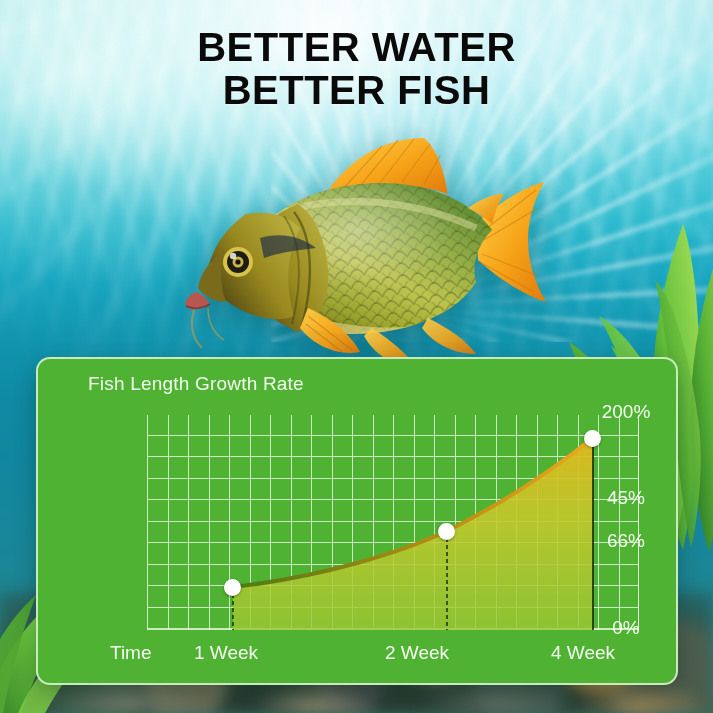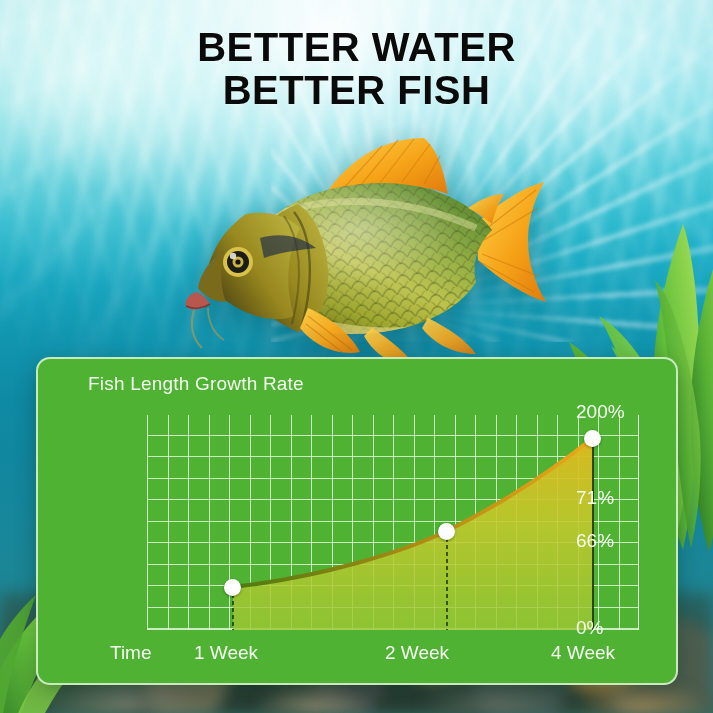--- a/index.html
+++ b/index.html
@@ -174,21 +174,21 @@
       repeating-linear-gradient(0deg, rgba(236,252,232,0.78) 0px, rgba(236,252,232,0.78) 1px, rgba(0,0,0,0) 1px, rgba(0,0,0,0) 21.5px);
     border-right:1px solid rgba(236,252,232,0.78);
     border-bottom:1px solid rgba(236,252,232,0.78);
   }
   .plot svg.series { position:absolute; inset:0; width:100%; height:100%; overflow:visible; }
   .ylab {
     position:absolute;
     right:0;
     color:#f4fcf1;
     font-size:19px;
-    text-align:left;
+    text-align:center;
     width:100px;
     font-family:"Liberation Sans", sans-serif;
   }
   .xlab {
     position:absolute;
     color:#f4fcf1;
     font-size:19px;
     font-family:"Liberation Sans", sans-serif;
     white-space:nowrap;
     text-align:right;
@@ -387,21 +387,21 @@
         <line x1="300" y1="116" x2="300" y2="215" stroke="#1f3a0c" stroke-width="1.6" stroke-dasharray="4 3"></line>
         <line x1="446" y1="23" x2="446" y2="215" stroke="#15260a" stroke-width="1.6"></line>
       </svg>
 
       <div class="dot" style="left:77px;  top:164px;"></div>
       <div class="dot" style="left:291px; top:108px;"></div>
       <div class="dot" style="left:437px; top:15px;"></div>
     </div>
 
     <div class="ylab" style="top:42px;">200%</div>
-    <div class="ylab" style="top:128px;">71%</div>
+    <div class="ylab" style="top:128px;">45%</div>
     <div class="ylab" style="top:171px;">66%</div>
     <div class="ylab" style="top:258px;">0%</div>
 
     <div class="xlab" style="left:72px;  top:283px;">Time</div>
     <div class="xlab" style="left:156px; top:283px;">1 Week</div>
     <div class="xlab" style="left:347px; top:283px;">2 Week</div>
     <div class="xlab" style="left:513px; top:283px;">4 Week</div>
 
   </div>
 

